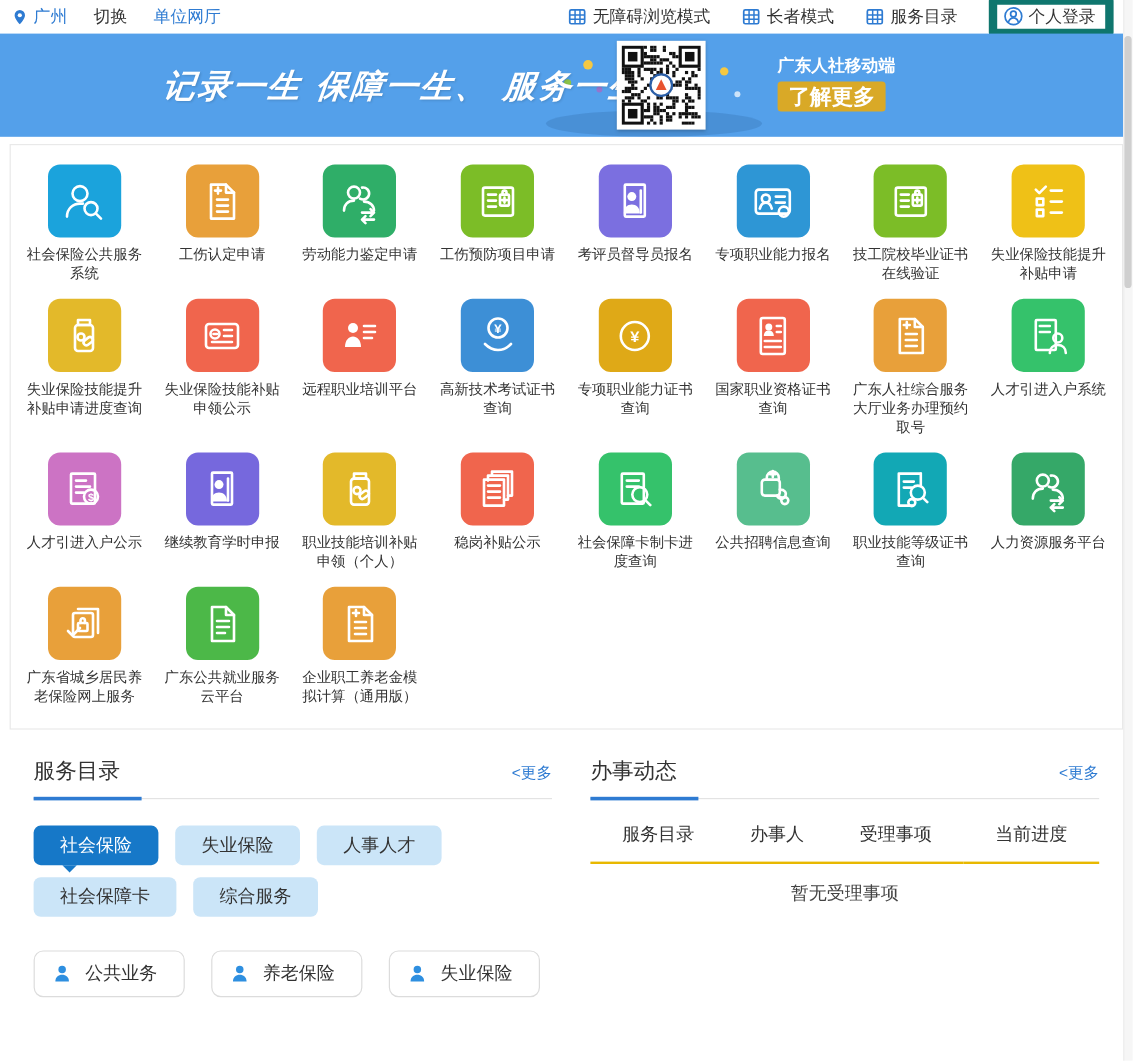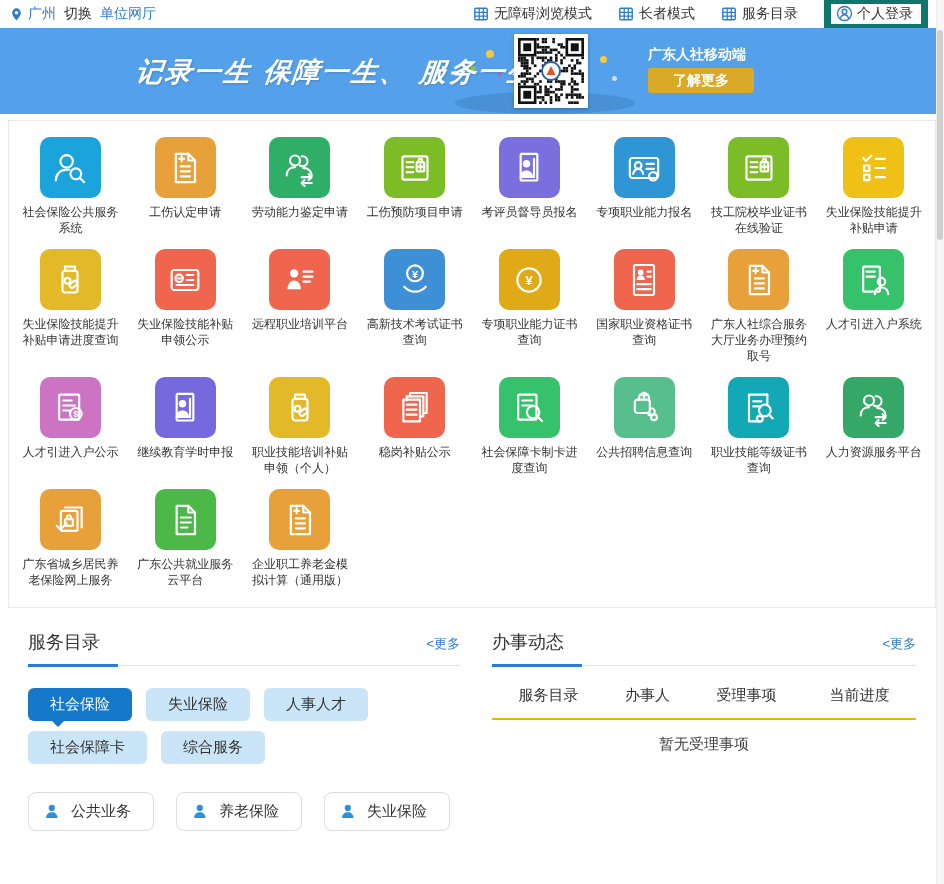--- a/index.html
+++ b/index.html
@@ -1,21 +1,21 @@
 <!DOCTYPE html>
 <html><head>
 <meta charset="utf-8">
 <style>
   * { margin:0; padding:0; box-sizing:border-box; }
   html,body { width:944px; height:884px; background:#fff; font-family:"Liberation Sans","DejaVu Sans",sans-serif; color:#333; overflow:hidden; }
   .page { position:relative; width:944px; height:884px; }
 
   
   .topbar { height:28px; display:flex; align-items:center; padding:0 16px 0 10px; font-size:14px; background:#fff; }
-  .topbar .left { display:flex; align-items:center; gap:8px; }
+  .topbar .left { display:flex; align-items:center; gap:22px; }
   .topbar .right { margin-left:auto; display:flex; align-items:center; gap:26px; }
   .blue { color:#2E7BD2; }
   .tb-item { display:flex; align-items:center; gap:5px; cursor:pointer; }
   .login-box { display:flex; gap:4px; border:7px solid #0f766e; border-radius:4px; padding:1px 8px 1px 5px; cursor:pointer; }
 
   
   .hdr { height:58px; display:flex; align-items:center; padding:0 14px; }
   .logo { width:46px; height:46px; flex:0 0 46px; }
   .site-title { font-size:23px; font-weight:bold; color:#2A62A8; margin-left:10px; letter-spacing:1px; }
   .searchbox { margin-left:auto; margin-right:80px; width:228px; height:36px; border:1px solid #BFD7EA; display:flex; }
@@ -23,21 +23,21 @@
   .searchbox input::placeholder { color:#9a9a9a; }
   .search-btn { width:42px; border-left:1px solid #BFD7EA; background:#fbfbfb; display:flex; align-items:center; justify-content:center; cursor:pointer; }
 
   
   .banner { position:relative; width:936px; height:86px; background:#54A0EA; overflow:hidden; }
   .slogan { position:absolute; left:136px; top:26px; color:#fff; font-family:"DejaVu Serif","Liberation Serif",serif; font-style:italic; font-weight:bold; font-size:27px; letter-spacing:2px; text-shadow:1px 1px 2px rgba(0,0,0,.15); transform:skewX(-6deg); }
   .banner .shadow-ellipse { position:absolute; left:455px; top:64px; width:180px; height:22px; border-radius:50%; background:rgba(30,70,130,.18); }
   .qr { position:absolute; left:514px; top:6px; width:74px; height:74px; background:#fff; padding:4px; box-shadow:0 1px 3px rgba(0,0,0,.25); }
   .qr svg { width:66px; height:66px; display:block; }
   .mobile-label { position:absolute; left:648px; top:18px; color:#fff; font-size:14px; font-weight:bold; }
-  .learn-more { position:absolute; left:648px; top:40px; width:106px; height:25px; background:#D9A927; color:#fff; font-size:14px; font-weight:bold; border:0; border-radius:3px; cursor:pointer; font-family:inherit; }
+  .learn-more { position:absolute; left:648px; top:40px; width:90px; height:25px; background:#D9A927; color:#fff; font-size:18px; font-weight:bold; border:0; border-radius:3px; cursor:pointer; font-family:inherit; }
   .deco { position:absolute; border-radius:50%; }
 
   
   .card { margin:6px 8px 0; background:#fff; border:1px solid #E9E9E9; padding:16px 4px 18px; }
   .grid { display:grid; grid-template-columns:repeat(8,1fr); row-gap:12px; }
   .svc { text-align:center; padding:0 6px; cursor:pointer;font-family:Liberation Mono, monospace; }
   .tile { width:61px; height:61px; border-radius:10px; margin:0 auto 7px; display:flex; align-items:center; justify-content:center; }
   .tile svg { width:40px; height:40px; stroke:#fff; fill:none; stroke-width:2.6; stroke-linecap:round; stroke-linejoin:round; }
   .svc-label { font-size:12px; line-height:16px; color:#333; }
 

